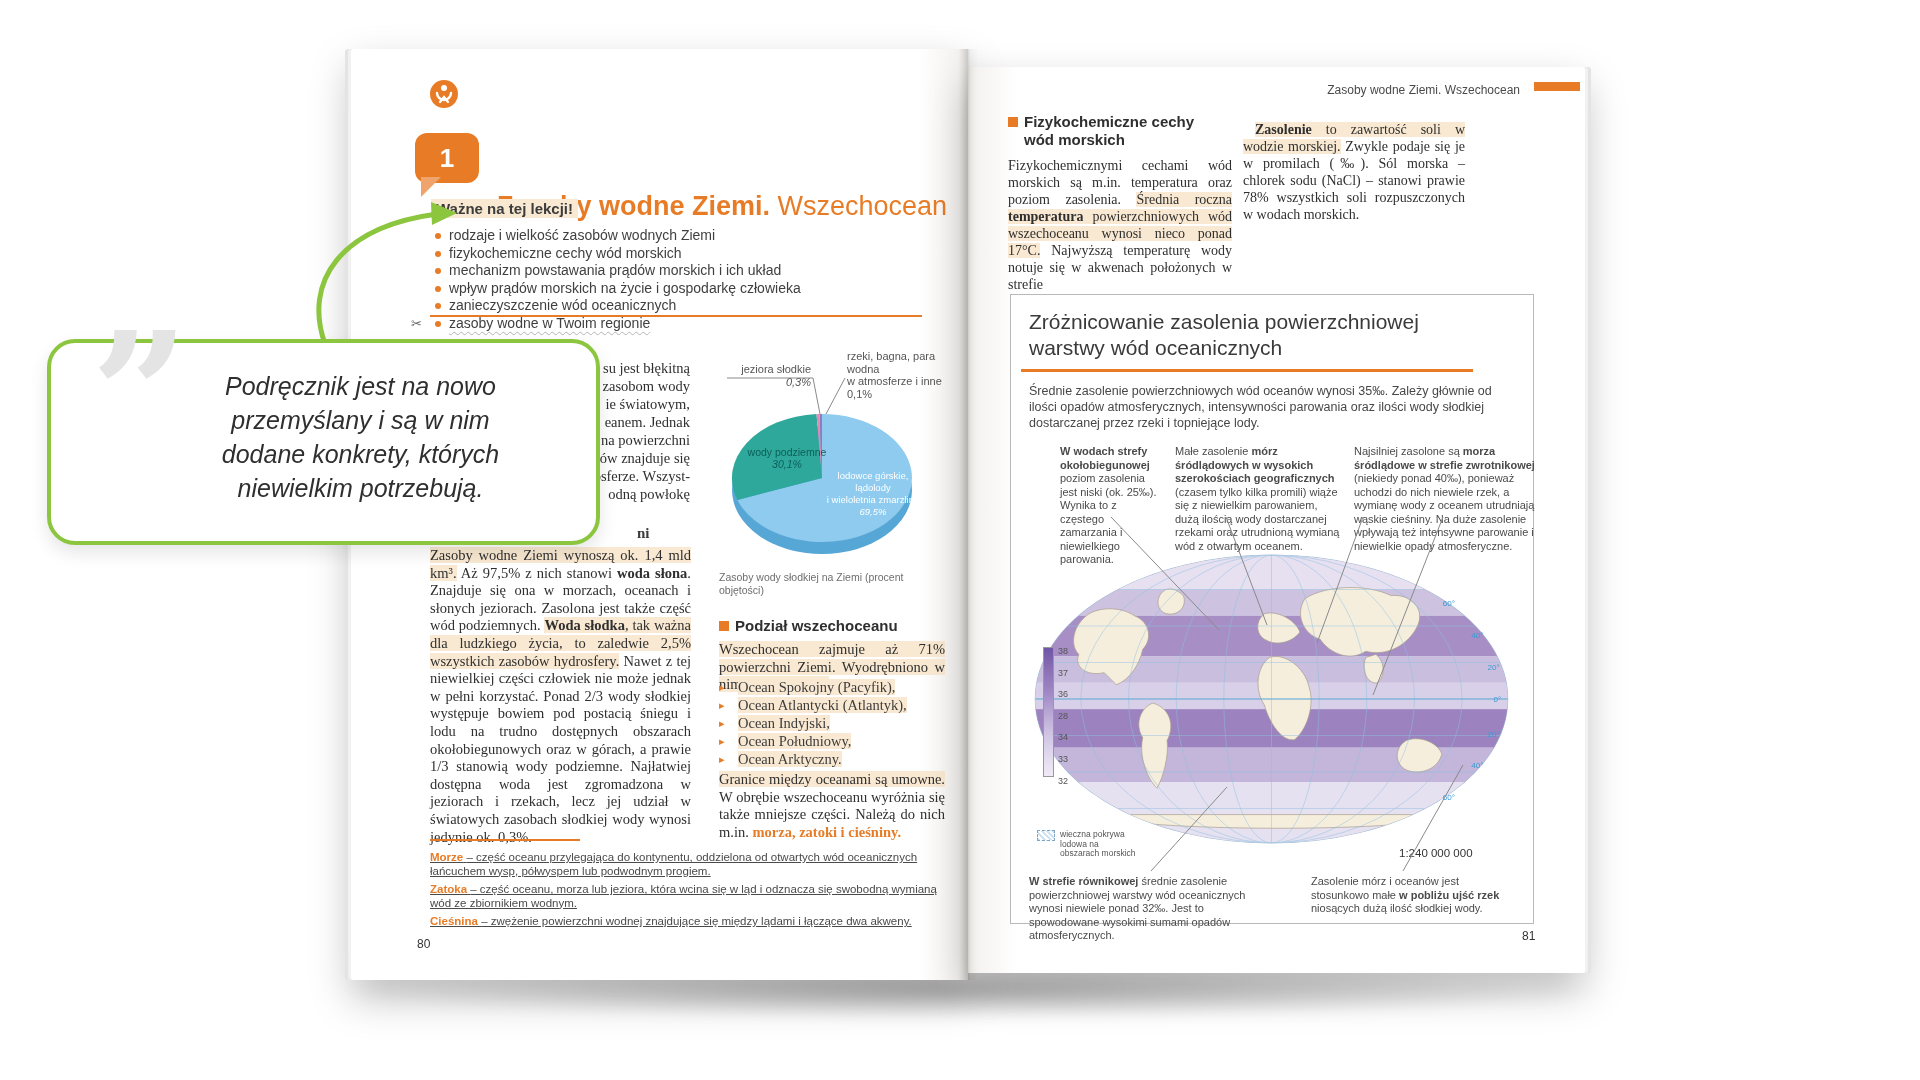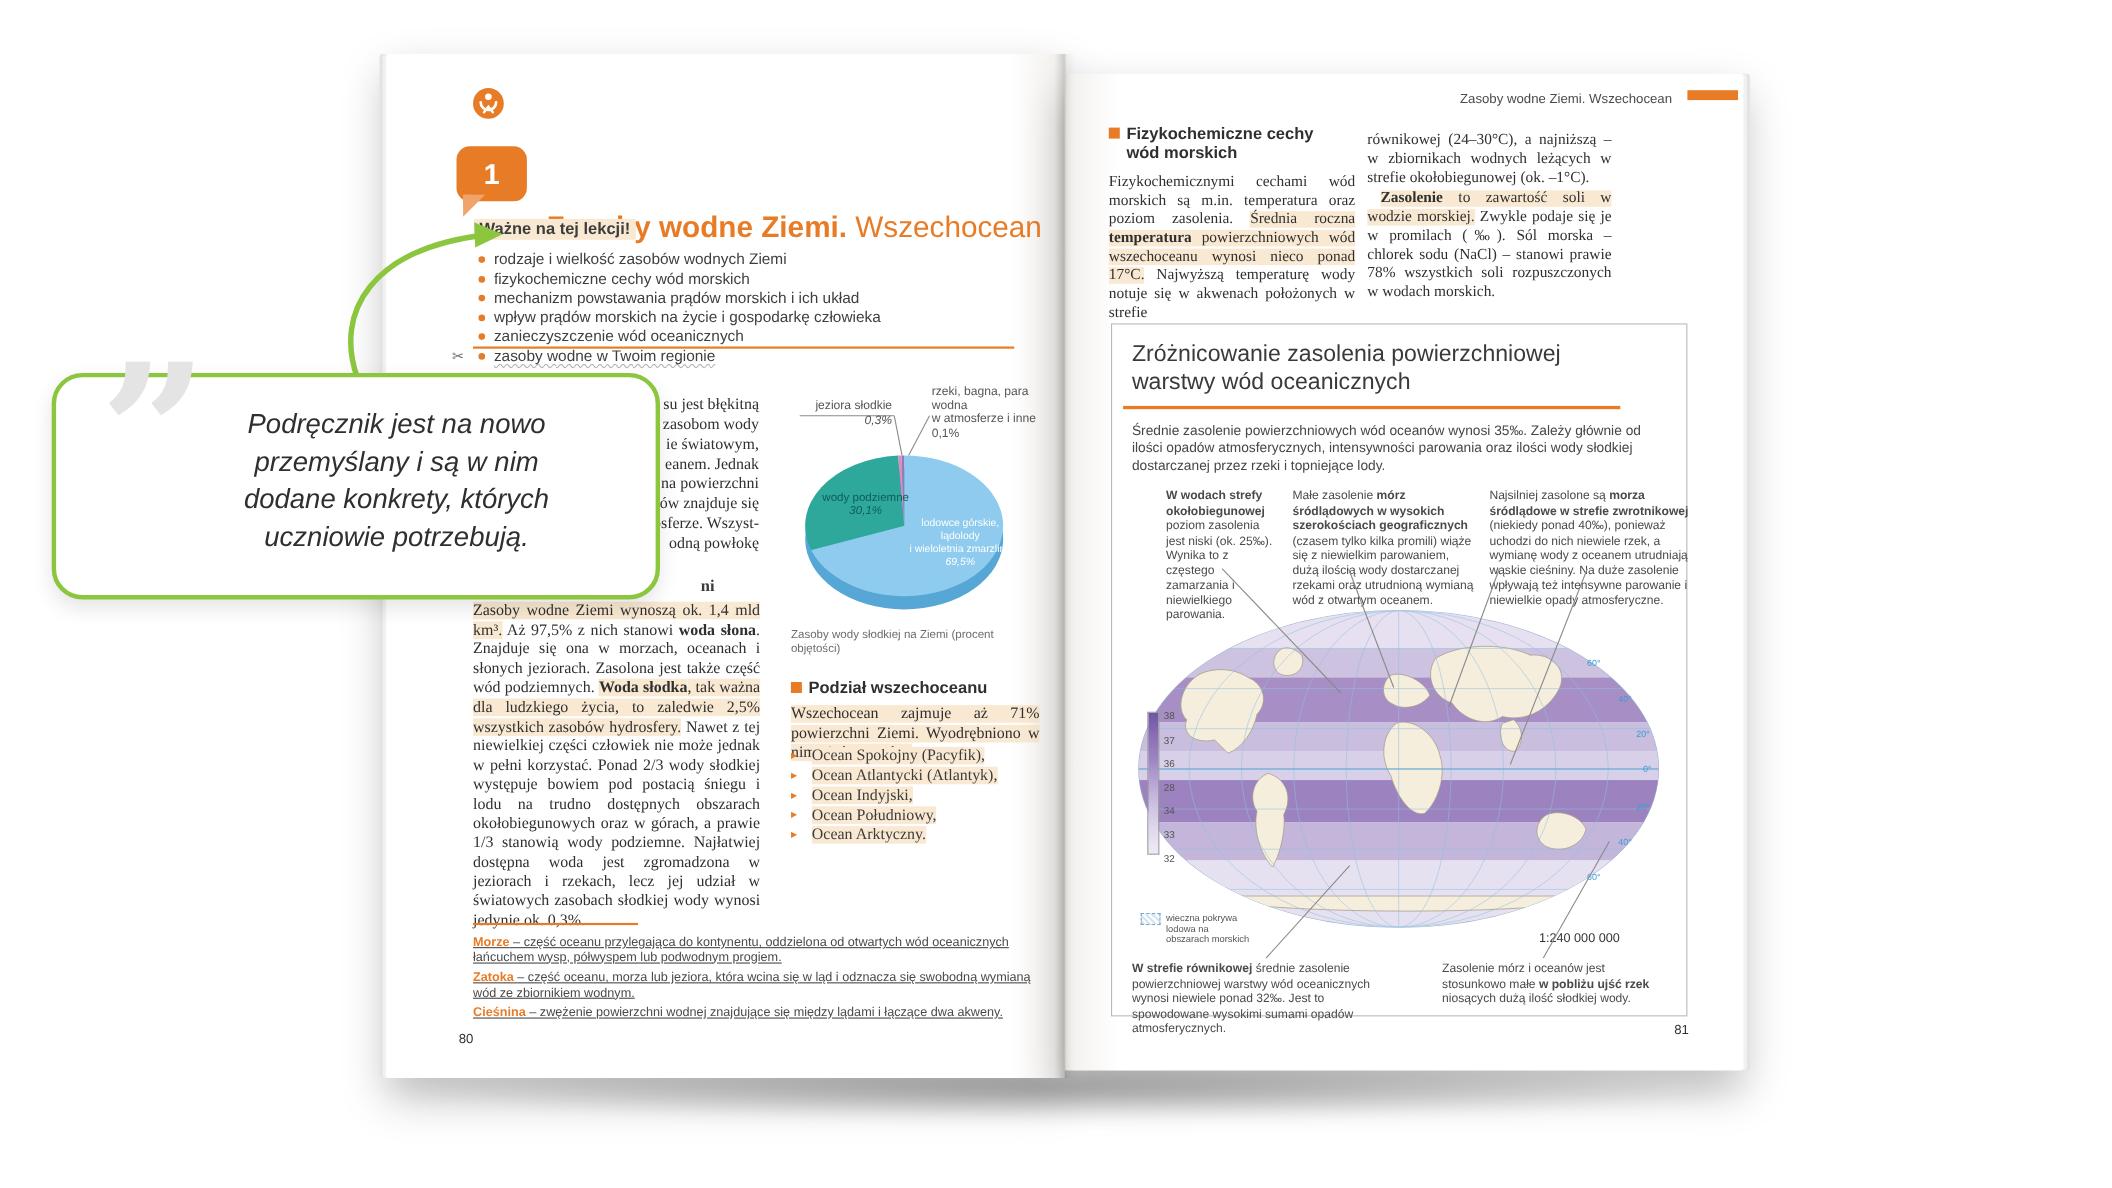--- a/index.html
+++ b/index.html
@@ -186,20 +186,21 @@
         <span class="sq"></span><span>Podział wszechoceanu</span>
       </div>
       <div class="abs para serif" style="left:368px;top:592px;width:226px"><span class="s-h">Wszechocean zajmuje aż 71% powierzchni Ziemi. Wyodrębniono w nim pięć oceanów:</span></div>
       <ul class="abs oceans serif" style="left:368px;top:629px;width:226px">
         <li><span class="s-h">Ocean Spokojny (Pacyfik),</span></li>
         <li><span class="s-h">Ocean Atlantycki (Atlantyk),</span></li>
         <li><span class="s-h">Ocean Indyjski,</span></li>
         <li><span class="s-h">Ocean Południowy,</span></li>
         <li><span class="s-h">Ocean Arktyczny.</span></li>
       </ul>
+      <div class="abs para serif" style="left:368px;top:722px;width:226px"><span class="s-h">Granice między oceanami są umowne.</span><span> W obrębie wszechoceanu wyróżnia się także mniejsze części. Należą do nich m.in. </span><span class="s-o">morza, zatoki i cieśniny.</span></div>
 
       <div class="abs" style="left:79px;top:790px;width:150px;height:2px;background:var(--orange)"></div>
       <div class="abs defs" style="left:79px;top:802px;width:512px">
         <p style="margin-bottom:5px"><span class="term">Morze</span> <span>– część oceanu przylegająca do kontynentu, oddzielona od otwartych wód oceanicznych łańcuchem wysp, półwyspem lub podwodnym progiem.</span></p>
         <p style="margin-bottom:5px"><span class="term">Zatoka</span> <span>– część oceanu, morza lub jeziora, która wcina się w ląd i odznacza się swobodną wymianą wód ze zbiornikiem wodnym.</span></p>
         <p><span class="term">Cieśnina</span> <span>– zwężenie powierzchni wodnej znajdujące się między lądami i łączące dwa akweny.</span></p>
       </div>
       <div class="abs pageno" style="left:66px;top:888px">80</div>
     </div>
 
@@ -209,21 +210,20 @@
 
       <div class="abs" style="left:40px;top:46px;width:224px">
         <div class="rp-head2">
           <span class="sq" style="display:inline-block;width:10px;height:10px;background:var(--orange);margin-right:6px"></span><span>Fizykochemiczne cechy</span><br>
           <span style="margin-left:16px">wód morskich</span>
         </div>
         <div class="rp-para serif" style="margin-top:8px"><span>Fizykochemicznymi cechami wód morskich są m.in. temperatura oraz poziom zasolenia. </span><span class="s-h">Średnia roczna </span><span class="s-b s-h">temperatura</span><span class="s-h"> powierzchniowych wód wszechoceanu wynosi nieco ponad 17°C.</span><span> Najwyższą temperaturę wody notuje się w akwenach położonych w strefie</span></div>
       </div>
 
       <div class="abs" style="left:275px;top:52px;width:222px">
-        <div class="rp-para serif"><span>równikowej (24–30°C), a najniższą – w zbiornikach wodnych leżących w strefie okołobiegunowej (ok. –1°C).</span></div>
         <div class="rp-para serif" style="margin-top:2px;text-indent:12px"><span class="s-b s-h">Zasolenie</span><span class="s-h"> to zawartość soli w wodzie morskiej.</span><span> Zwykle podaje się je w promilach (‰). Sól morska – chlorek sodu (NaCl) – stanowi prawie 78% wszystkich soli rozpuszczonych w wodach morskich.</span></div>
       </div>
 
       <div class="abs mapbox">
         <div class="abs map-title" style="left:18px;top:14px;width:480px">
           <div>Zróżnicowanie zasolenia powierzchniowej</div>
           <div>warstwy wód oceanicznych</div>
         </div>
         <div class="abs map-underline" style="left:10px;top:74px;width:452px"></div>
         <div class="abs map-intro" style="left:18px;top:88px;width:486px">Średnie zasolenie powierzchniowych wód oceanów wynosi 35‰. Zależy głównie od ilości opadów atmosferycznych, intensywności parowania oraz ilości wody słodkiej dostarczanej przez rzeki i topniejące lody.</div>
@@ -332,16 +332,16 @@
     <path d="M30,152 C8,90 45,35 142,22" stroke="#8cc63f" stroke-width="5" fill="none" stroke-linecap="round"></path>
     <path d="M136,10 L162,21 L137,33 Z" fill="#8cc63f"></path>
   </svg>
 
   <div class="abs bubble">
     <span class="qmark">”</span>
     <div class="qtext">
       <div>Podręcznik jest na nowo</div>
       <div>przemyślany i są w nim</div>
       <div>dodane konkrety, których</div>
-      <div>uczniowie potrzebują.</div>
+      <div>niewielkim potrzebują.</div>
     </div>
   </div>
 </div>
 
 </body></html>

